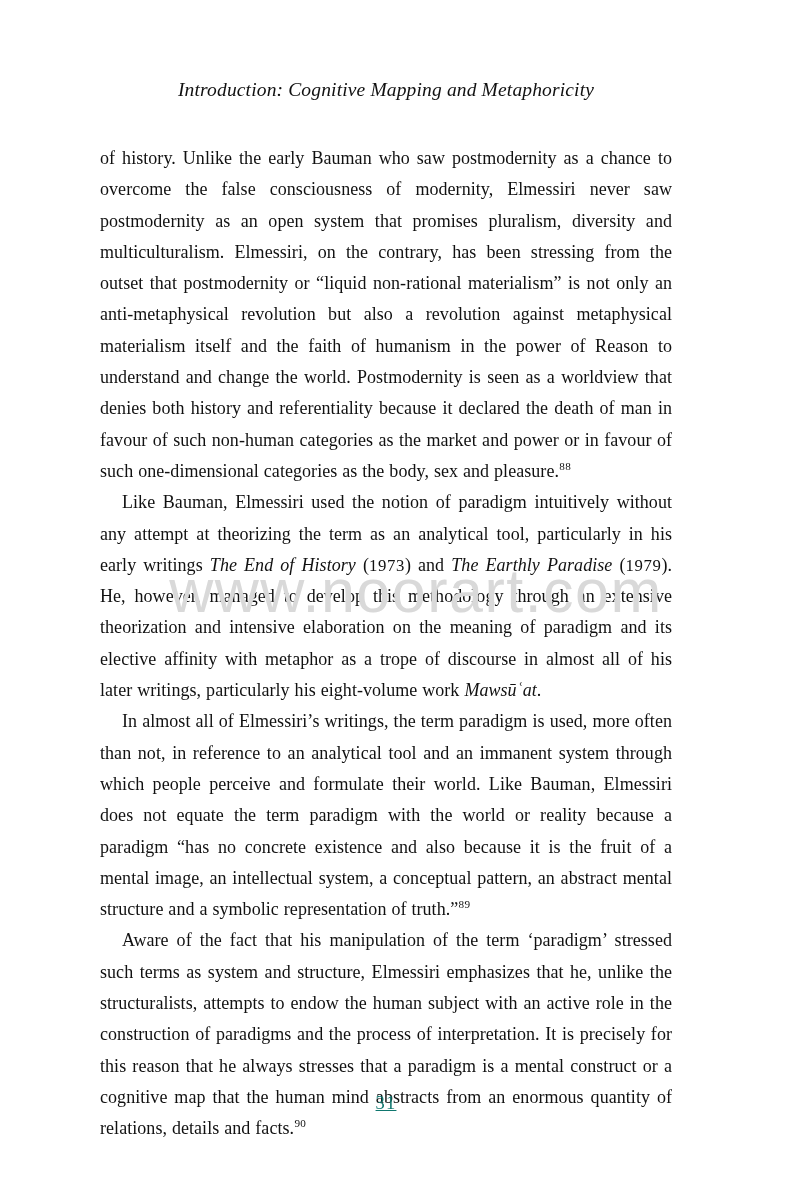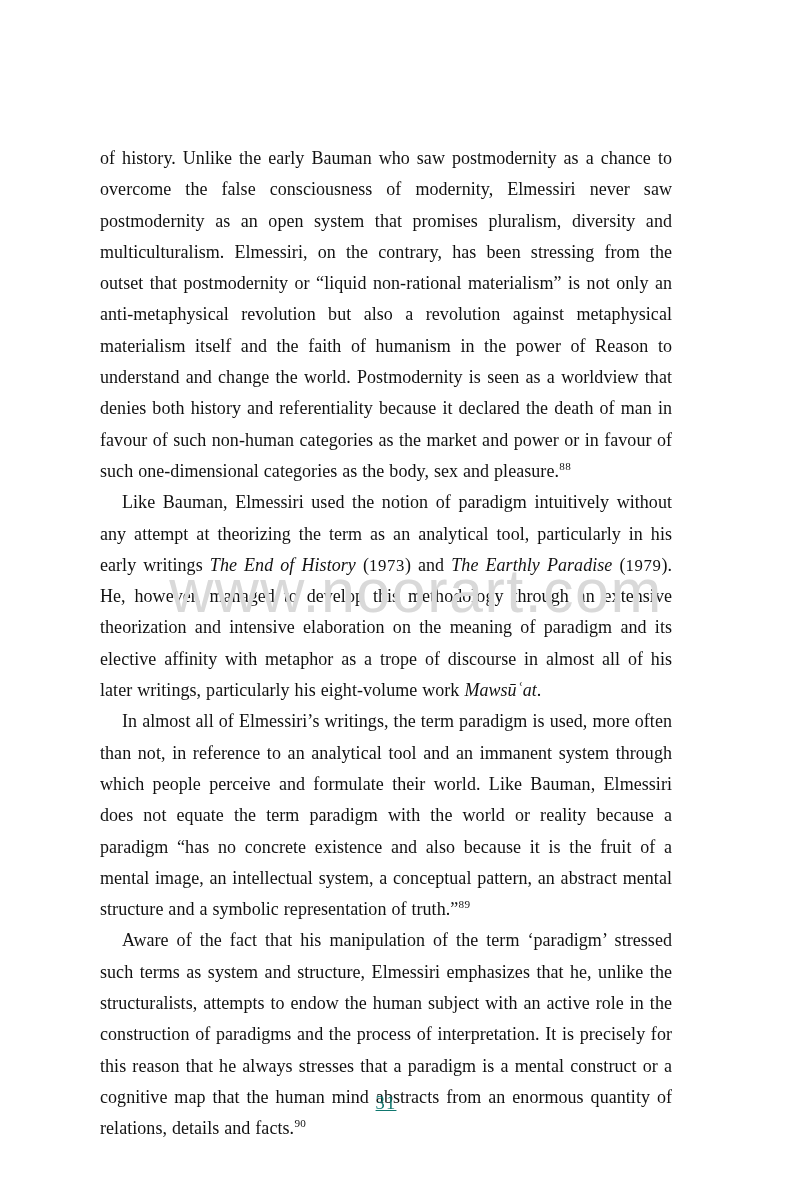--- a/index.html
+++ b/index.html
@@ -108,20 +108,21 @@
     letter-spacing: 1.2px;
     color: #0f766e;
     text-decoration: underline;
   }
 </style>
 </head>
 <body style="background: rgb(255, 255, 255);">
 
 <div class="page">
 
+  <div class="running-head">Introduction: Cognitive Mapping and Metaphoricity</div>
 
   <div class="textblock">
       <p class="body-par"><span>of history. Unlike the early Bauman who saw postmodernity as a chance to overcome the false consciousness of modernity, Elmessiri never saw postmodernity as an open system that promises pluralism, diversity and multiculturalism. Elmessiri, on the contrary, has been stressing from the outset that postmodernity or “liquid non-rational materialism” is not only an anti-metaphysical revolution but also a revolution against metaphysical materialism itself and the faith of humanism in the power of Reason to understand and change the world. Postmodernity is seen as a worldview that denies both history and referentiality because it declared the death of man in favour of such non-human categories as the market and power or in favour of such one-dimensional categories as the body, sex and pleasure.</span><sup class="fn osf">88</sup></p>
       <p class="body-par"><span>Like Bauman, Elmessiri used the notion of paradigm intuitively without any attempt at theorizing the term as an analytical tool, particularly in his early writings </span><span class="it">The End of History</span><span> (</span><span class="osf">1973</span><span>) and </span><span class="it">The Earthly Paradise</span><span> (</span><span class="osf">1979</span><span>). He, however, managed to develop this methodology through an extensive theorization and intensive elaboration on the meaning of paradigm and its elective affinity with metaphor as a trope of discourse in almost all of his later writings, particularly his eight-volume work </span><span class="it">Mawsūʿat</span><span>.</span></p>
       <p class="body-par"><span>In almost all of Elmessiri’s writings, the term paradigm is used, more often than not, in reference to an analytical tool and an immanent system through which people perceive and formulate their world. Like Bauman, Elmessiri does not equate the term paradigm with the world or reality because a paradigm “has no concrete existence and also because it is the fruit of a mental image, an intellectual system, a conceptual pattern, an abstract mental structure and a symbolic representation of truth.”</span><sup class="fn osf">89</sup></p>
       <p class="body-par"><span>Aware of the fact that his manipulation of the term ‘paradigm’ stressed such terms as system and structure, Elmessiri emphasizes that he, unlike the structuralists, attempts to endow the human subject with an active role in the construction of paradigms and the process of interpretation. It is precisely for this reason that he always stresses that a paradigm is a mental construct or a cognitive map that the human mind abstracts from an enormous quantity of relations, details and facts.</span><sup class="fn osf">90</sup></p>
     </div>
 
   <div class="watermark" style="color: rgb(217, 217, 217); padding-left: 16px;">www.noorart.com</div>
 

